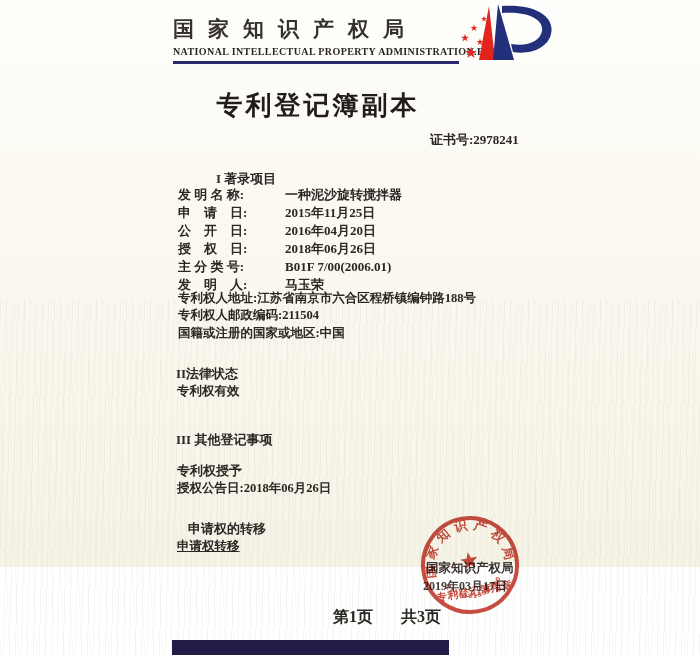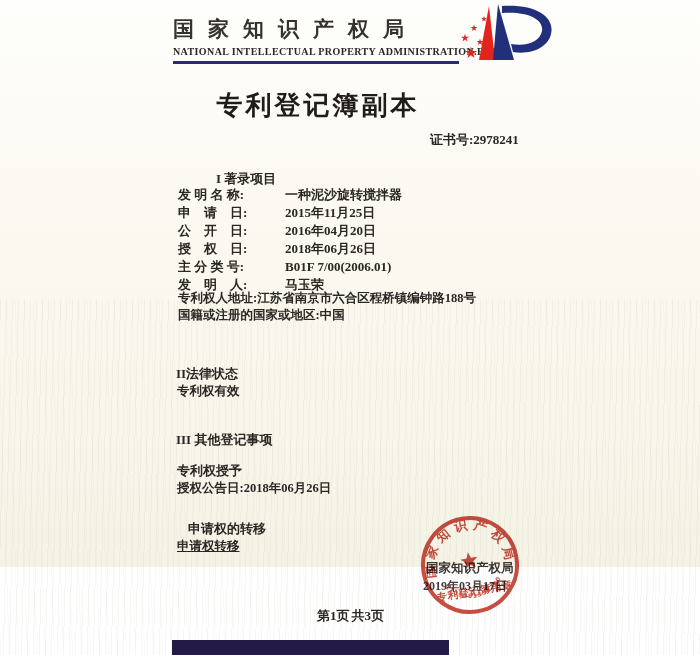--- a/index.html
+++ b/index.html
@@ -62,22 +62,22 @@
   .issuer-authority{
     position:absolute;left:426px;top:560px;z-index:2;
     font-size:12.5px;font-weight:700;color:#3b3433;white-space:nowrap;
   }
   .issuer-date{
     position:absolute;left:423px;top:578px;z-index:2;
     font-size:12px;font-weight:700;color:#453c3a;white-space:nowrap;
   }
   .seal{position:absolute;left:408px;top:505px;z-index:3;opacity:0.88;mix-blend-mode:multiply;}
   .footer-page{
-    position:absolute;left:317px;top:607px;display:flex;gap:2px;
-    font-size:13px;font-weight:700;color:#2b2724;white-space:nowrap;
+    position:absolute;left:333px;top:607px;display:flex;gap:28px;
+    font-size:16px;font-weight:700;color:#2b2724;white-space:nowrap;
   }
   .bottom-bar{
     position:absolute;left:172px;top:640px;width:277px;height:15px;background:#241a47;
   }
 </style>
 </head>
 <body>
 
 <div class="page">
   <div class="texture"></div>
@@ -129,20 +129,21 @@
       <span class="fvalue">B01F 7/00(2006.01)</span>
     </div>
     <div class="frow">
       <span class="flabel">发　明　人:</span>
       <span class="fvalue">马玉荣</span>
     </div>
   </div>
 
   <div class="holder-lines">
     <div class="hline">专利权人地址:江苏省南京市六合区程桥镇编钟路188号</div>
+    <div class="hline">专利权人邮政编码:211504</div>
     <div class="hline">国籍或注册的国家或地区:中国</div>
   </div>
 
   <div class="sec-heading" style="left:176px;top:365px;">II法律状态</div>
   <div class="plain-line" style="left:177px;top:383px;">专利权有效</div>
 
   <div class="sec-heading" style="left:176px;top:431px;">III 其他登记事项</div>
   <div class="bold-line" style="left:177px;top:462px;">专利权授予</div>
   <div class="plain-line" style="left:177px;top:480px;">授权公告日:2018年06月26日</div>
   <div class="bold-line" style="left:177px;top:520px;margin-left:11px;">申请权的转移</div>

